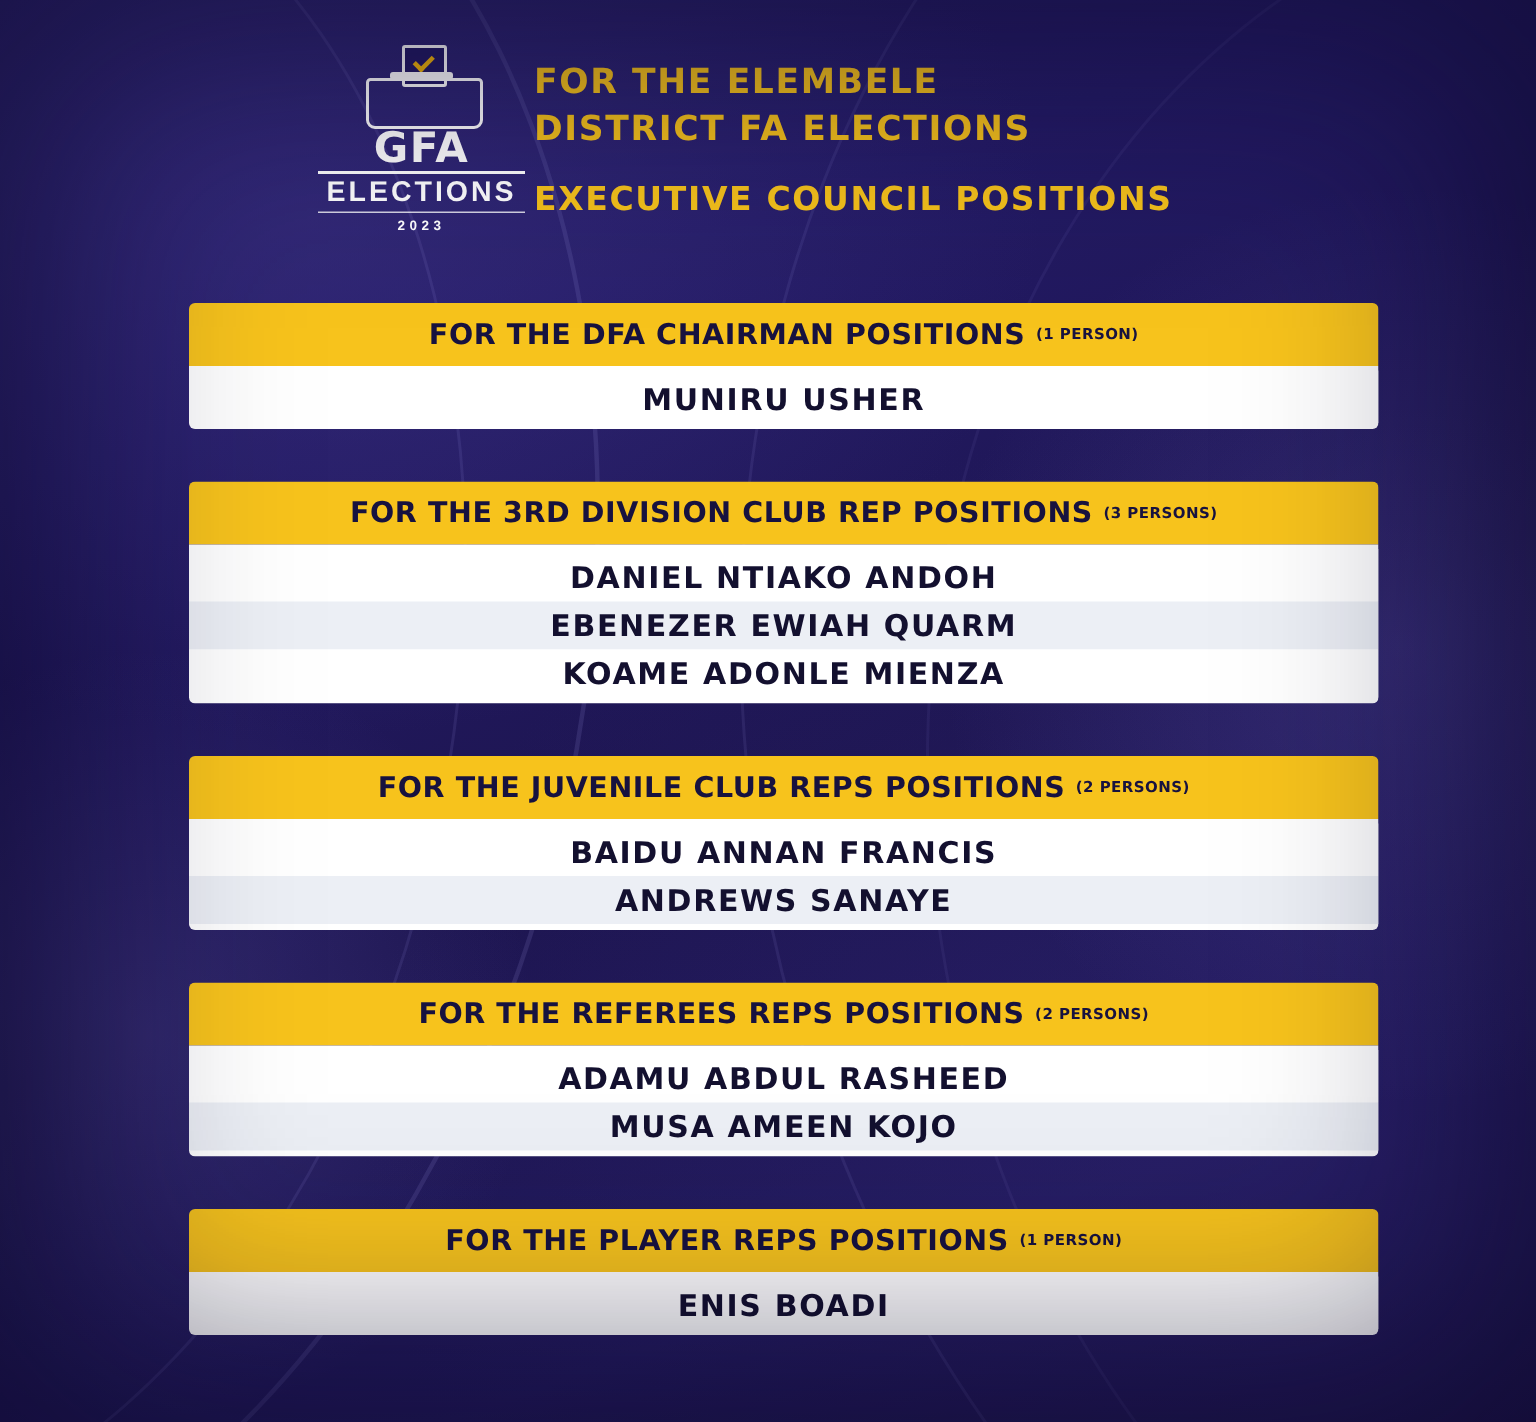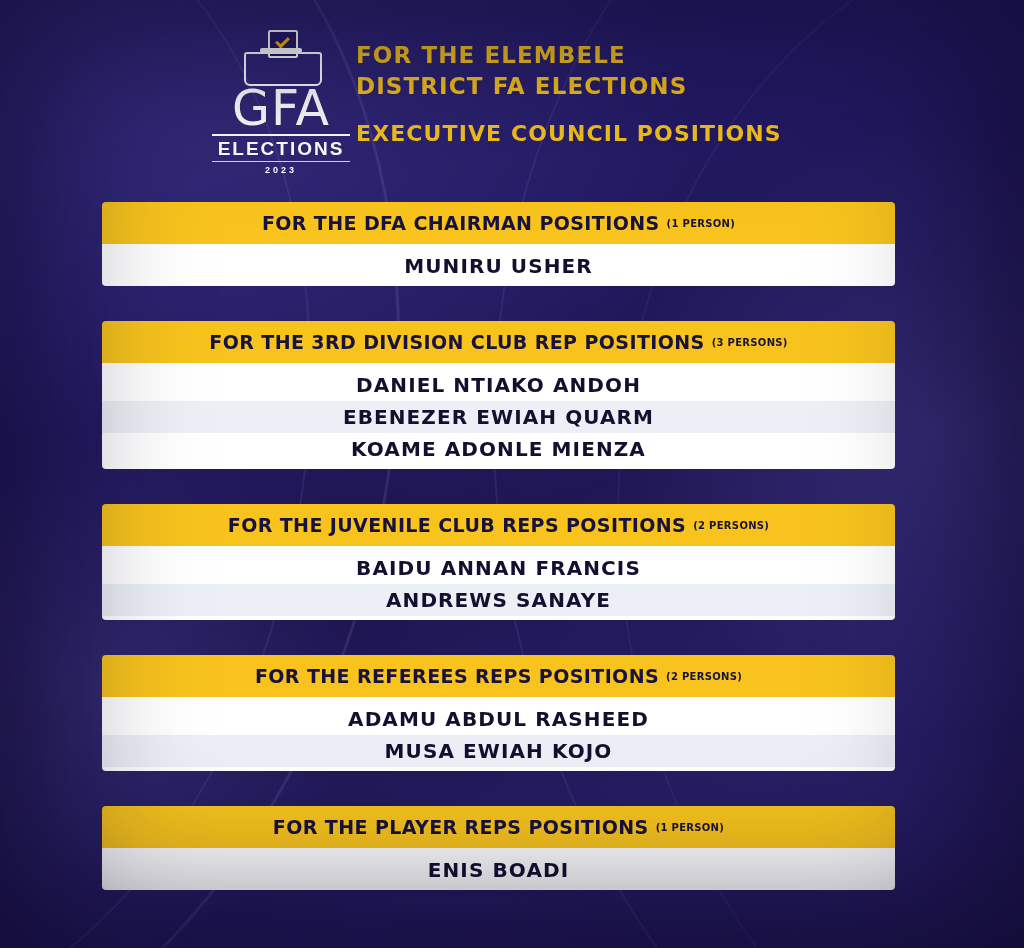--- a/index.html
+++ b/index.html
@@ -106,22 +106,22 @@
     position: absolute;
     left: 6px;
     top: 5px;
     width: 10px;
     height: 5px;
     border-left: 3px solid #f5b70a;
     border-bottom: 3px solid #f5b70a;
     transform: rotate(-45deg);
   }
   .logo-gfa {
-    font-size: 49px;
-    font-weight: 400;
+    font-size: 28px;
+    font-weight: 700;
     letter-spacing: 1px;
     line-height: 0.95;
     margin-top: 2px;
     font-family: "DejaVu Sans", sans-serif;
   }
   .logo-elections {
     font-size: 19px;
     font-weight: 700;
     letter-spacing: 2px;
     border-top: 2px solid #ffffff;
@@ -154,21 +154,21 @@
     font-weight: 900;
     letter-spacing: 1.1px;
     margin-top: 20px;
     font-family: "DejaVu Sans", sans-serif;
     text-transform: uppercase;
   }
 
   
   #sections {
     position: absolute;
-    left: 102px;
+    left: 126px;
     top: 202px;
     width: 793px;
   }
   .section {
     margin-bottom: 35px;
     border-radius: 4px;
     overflow: hidden;
   }
   .section:last-child { margin-bottom: 0; }
 
@@ -269,21 +269,21 @@
           <div class="name-row alt">ANDREWS SANAYE</div>
         </div>
       </div>
       <div class="section">
         <div class="sec-head">
           <span class="h-title">FOR THE REFEREES REPS POSITIONS</span>
           <span class="h-count">(2 PERSONS)</span>
         </div>
         <div class="rows">
           <div class="name-row">ADAMU ABDUL RASHEED</div>
-          <div class="name-row alt">MUSA EWIAH KOJO</div>
+          <div class="name-row alt">MUSA AMEEN KOJO</div>
         </div>
       </div>
       <div class="section">
         <div class="sec-head">
           <span class="h-title">FOR THE PLAYER REPS POSITIONS</span>
           <span class="h-count">(1 PERSON)</span>
         </div>
         <div class="rows">
           <div class="name-row">ENIS BOADI</div>
         </div>

